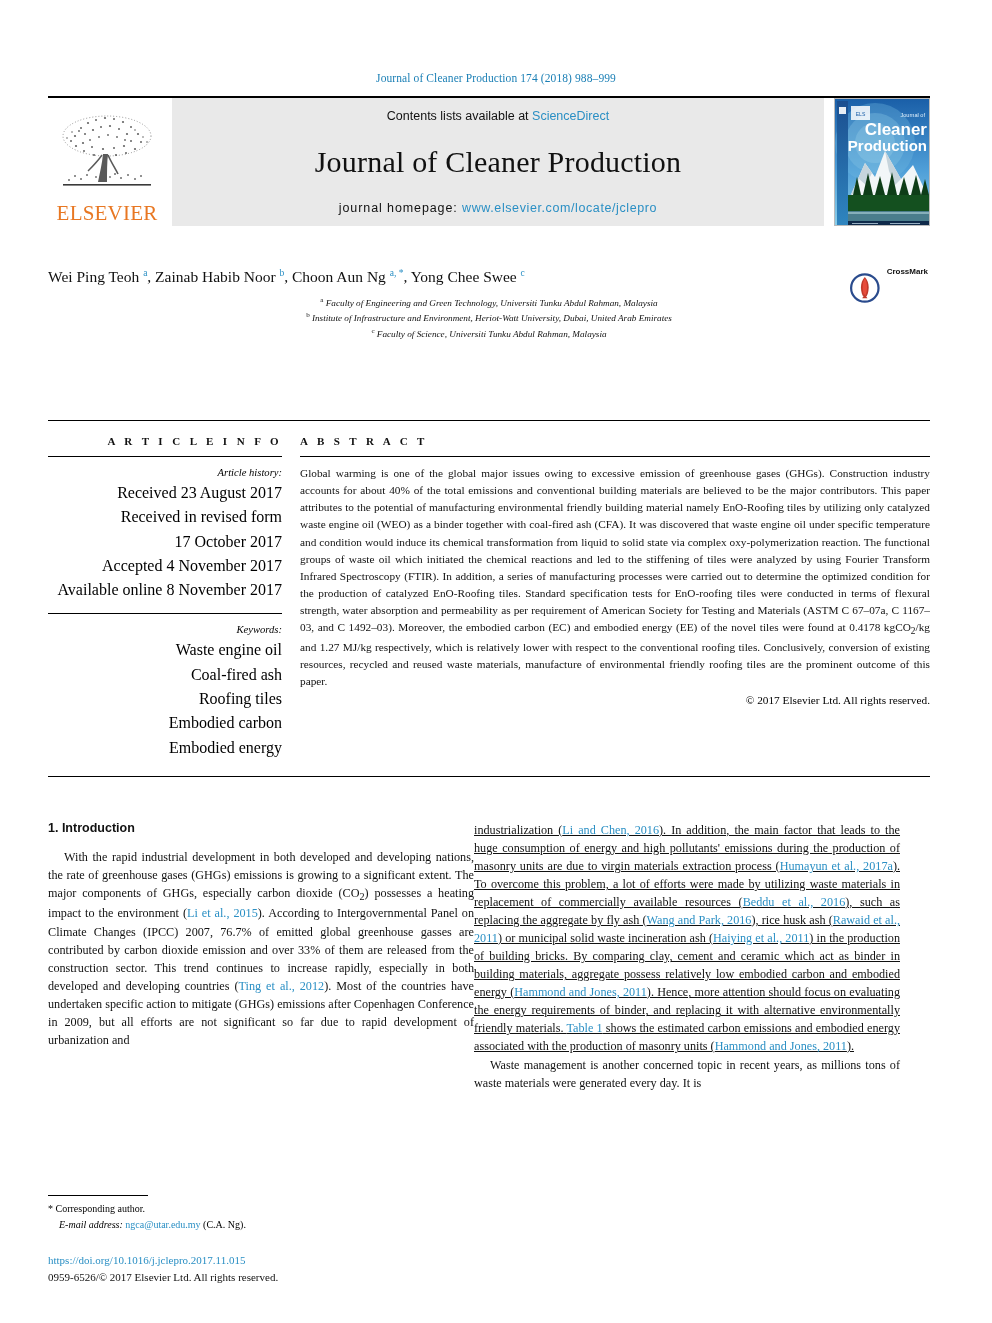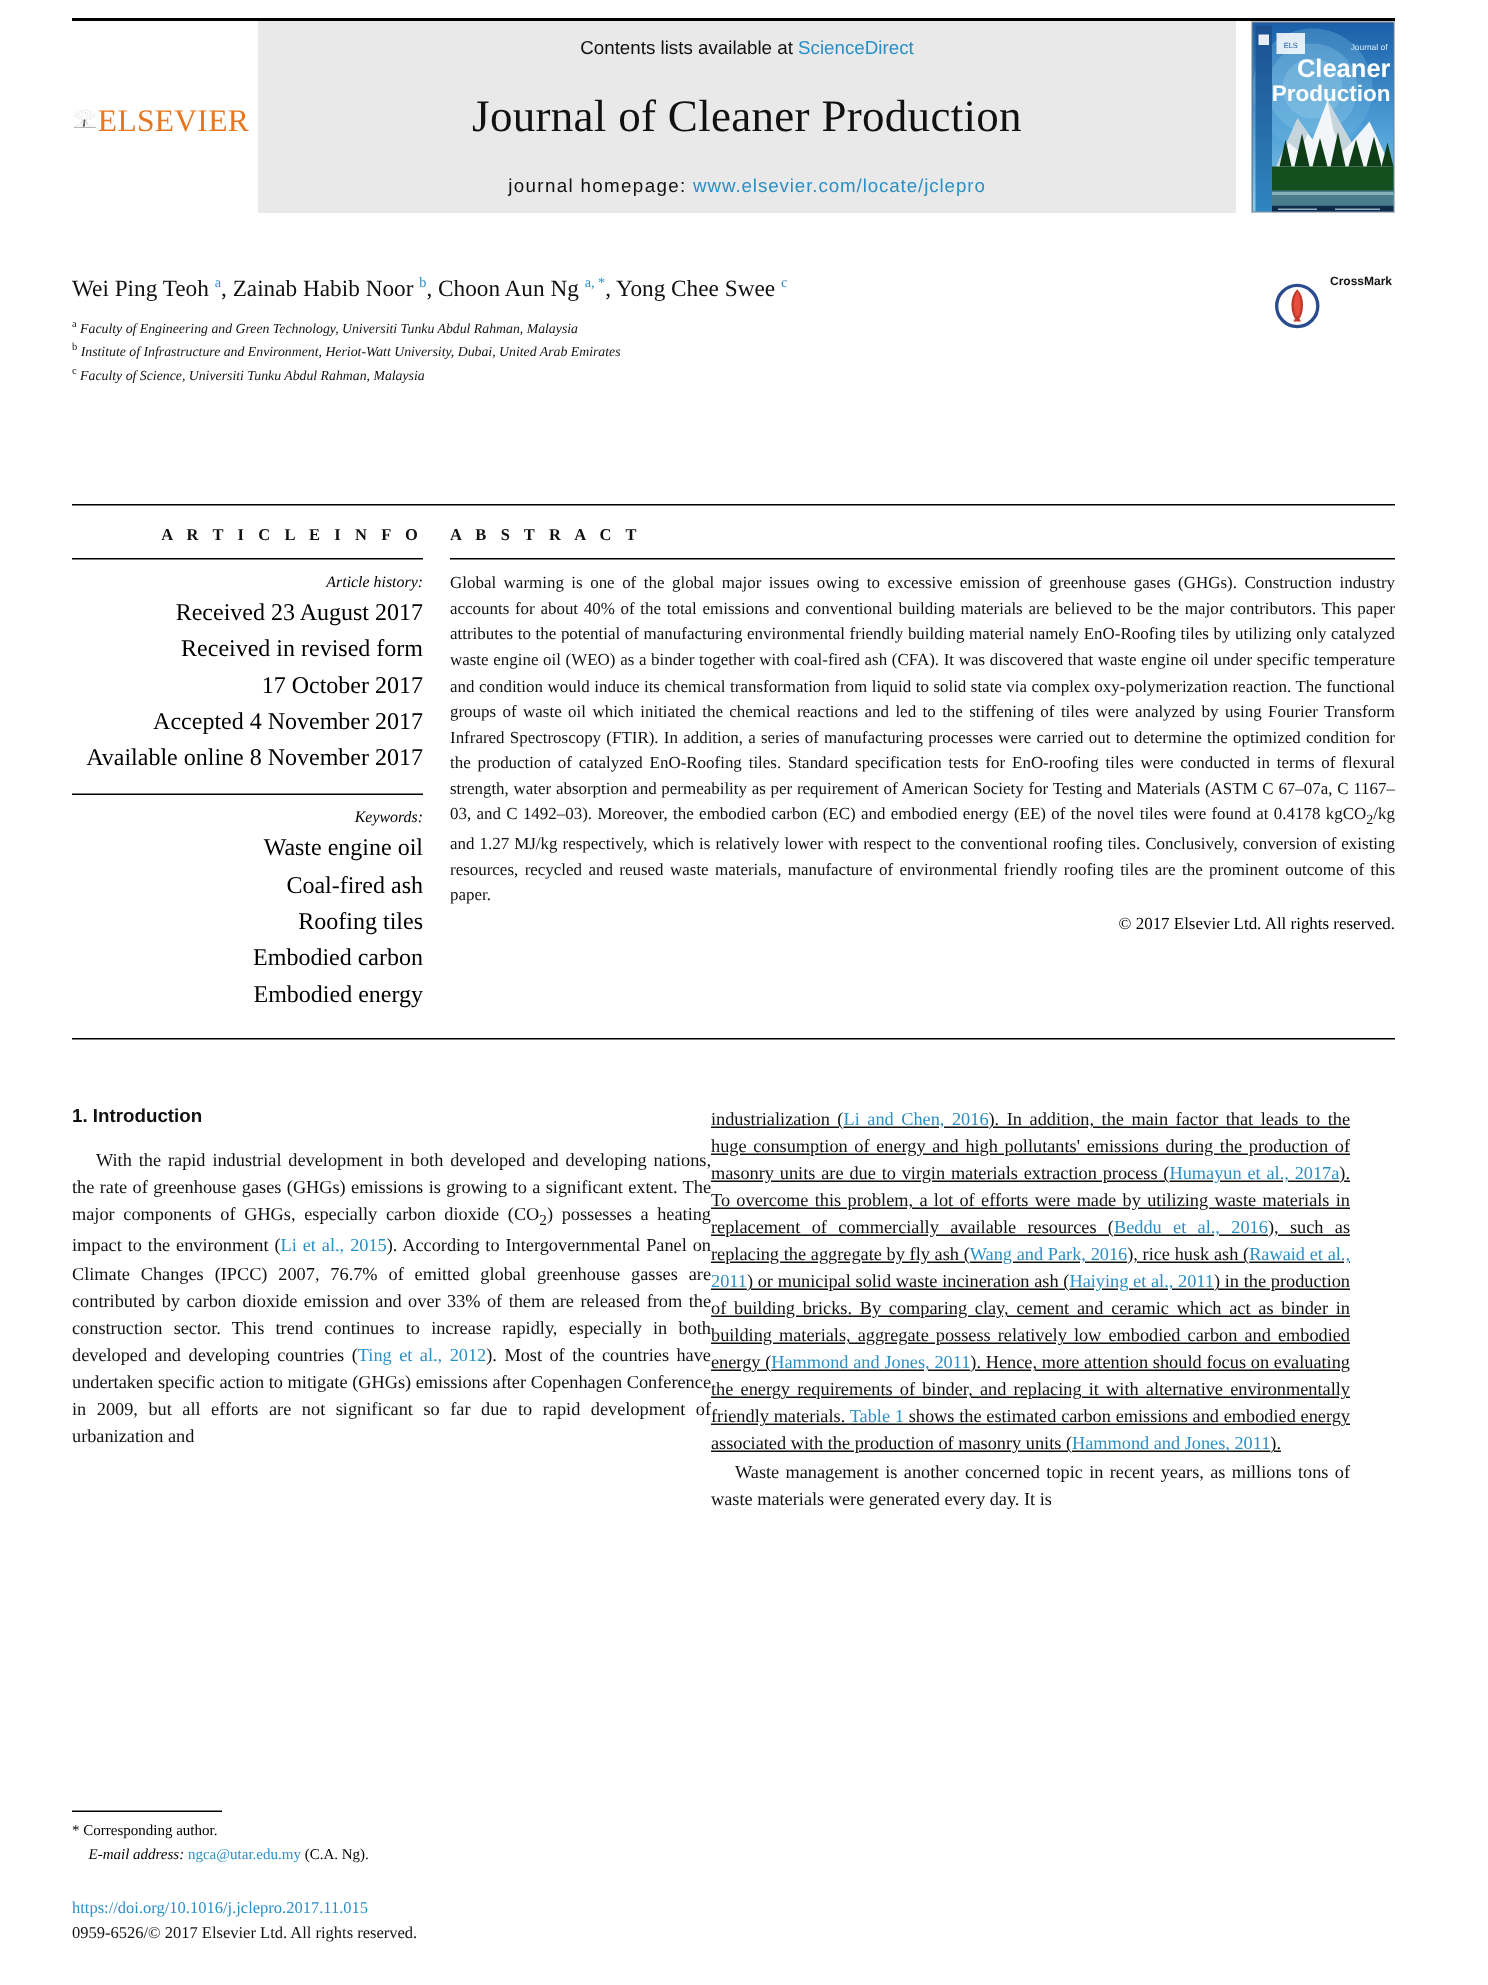--- a/index.html
+++ b/index.html
@@ -33,21 +33,21 @@
     border-top: 2.2px solid #000;
     display: flex;
     align-items: stretch;
     height: 130px;
     position: relative;
   }
   .elsevier-block {
     width: 118px;
     flex: 0 0 118px;
     display: flex;
-    flex-direction: row;
+    flex-direction: column;
     justify-content: flex-end;
     align-items: center;
     padding-bottom: 2px;
     padding-top: 6px;
   }
   .tree-svg { display:block; }
   .elsevier-word {
     font-family: "Liberation Serif", serif;
     font-size: 21px;
     letter-spacing: 0.2px;
@@ -136,20 +136,21 @@
     color: #111;
   }
   .authors sup { color: #2a8fc4; font-size: 9.5px; }
   .affil {
     margin-top: 9px;
     font-family: "Liberation Serif", serif;
     font-style: italic;
     font-size: 9.2px;
     line-height: 1.55;
     color: #111;
+    text-align: center;
   }
   .affil sup { font-style: normal; font-size: 7px; }
 
   
   .info-abstract {
     margin: 32px 62px 0 48px;
     border-top: 1.2px solid #000;
     border-bottom: 1.2px solid #000;
     padding: 14px 0 16px 0;
     display: flex;
@@ -232,20 +233,21 @@
   .doi-block { margin-top: 20px; }
   .doi-line { font-size: 11px; color: #2a8fc4; line-height: 1.5; }
   .issn-line { font-size: 11px; color: #111; line-height: 1.5; }
   em.it { font-style: italic; }
 </style>
 </head>
 <body>
 
 <div class="page">
 
+  <div class="running-head">Journal of Cleaner Production 174 (2018) 988–999</div>
 
   <div class="masthead">
 
     <div class="elsevier-block">
       <svg class="tree-svg" width="104" height="92" viewBox="0 0 104 92">
         <g fill="#4a4a4a">
           <ellipse cx="52" cy="26" rx="44" ry="20" fill="none" stroke="#555" stroke-width="0.6" stroke-dasharray="1 2"></ellipse>
           <g opacity="0.85">
             <circle cx="20" cy="26" r="1.1"></circle>
               <circle cx="26" cy="18" r="1"></circle>

